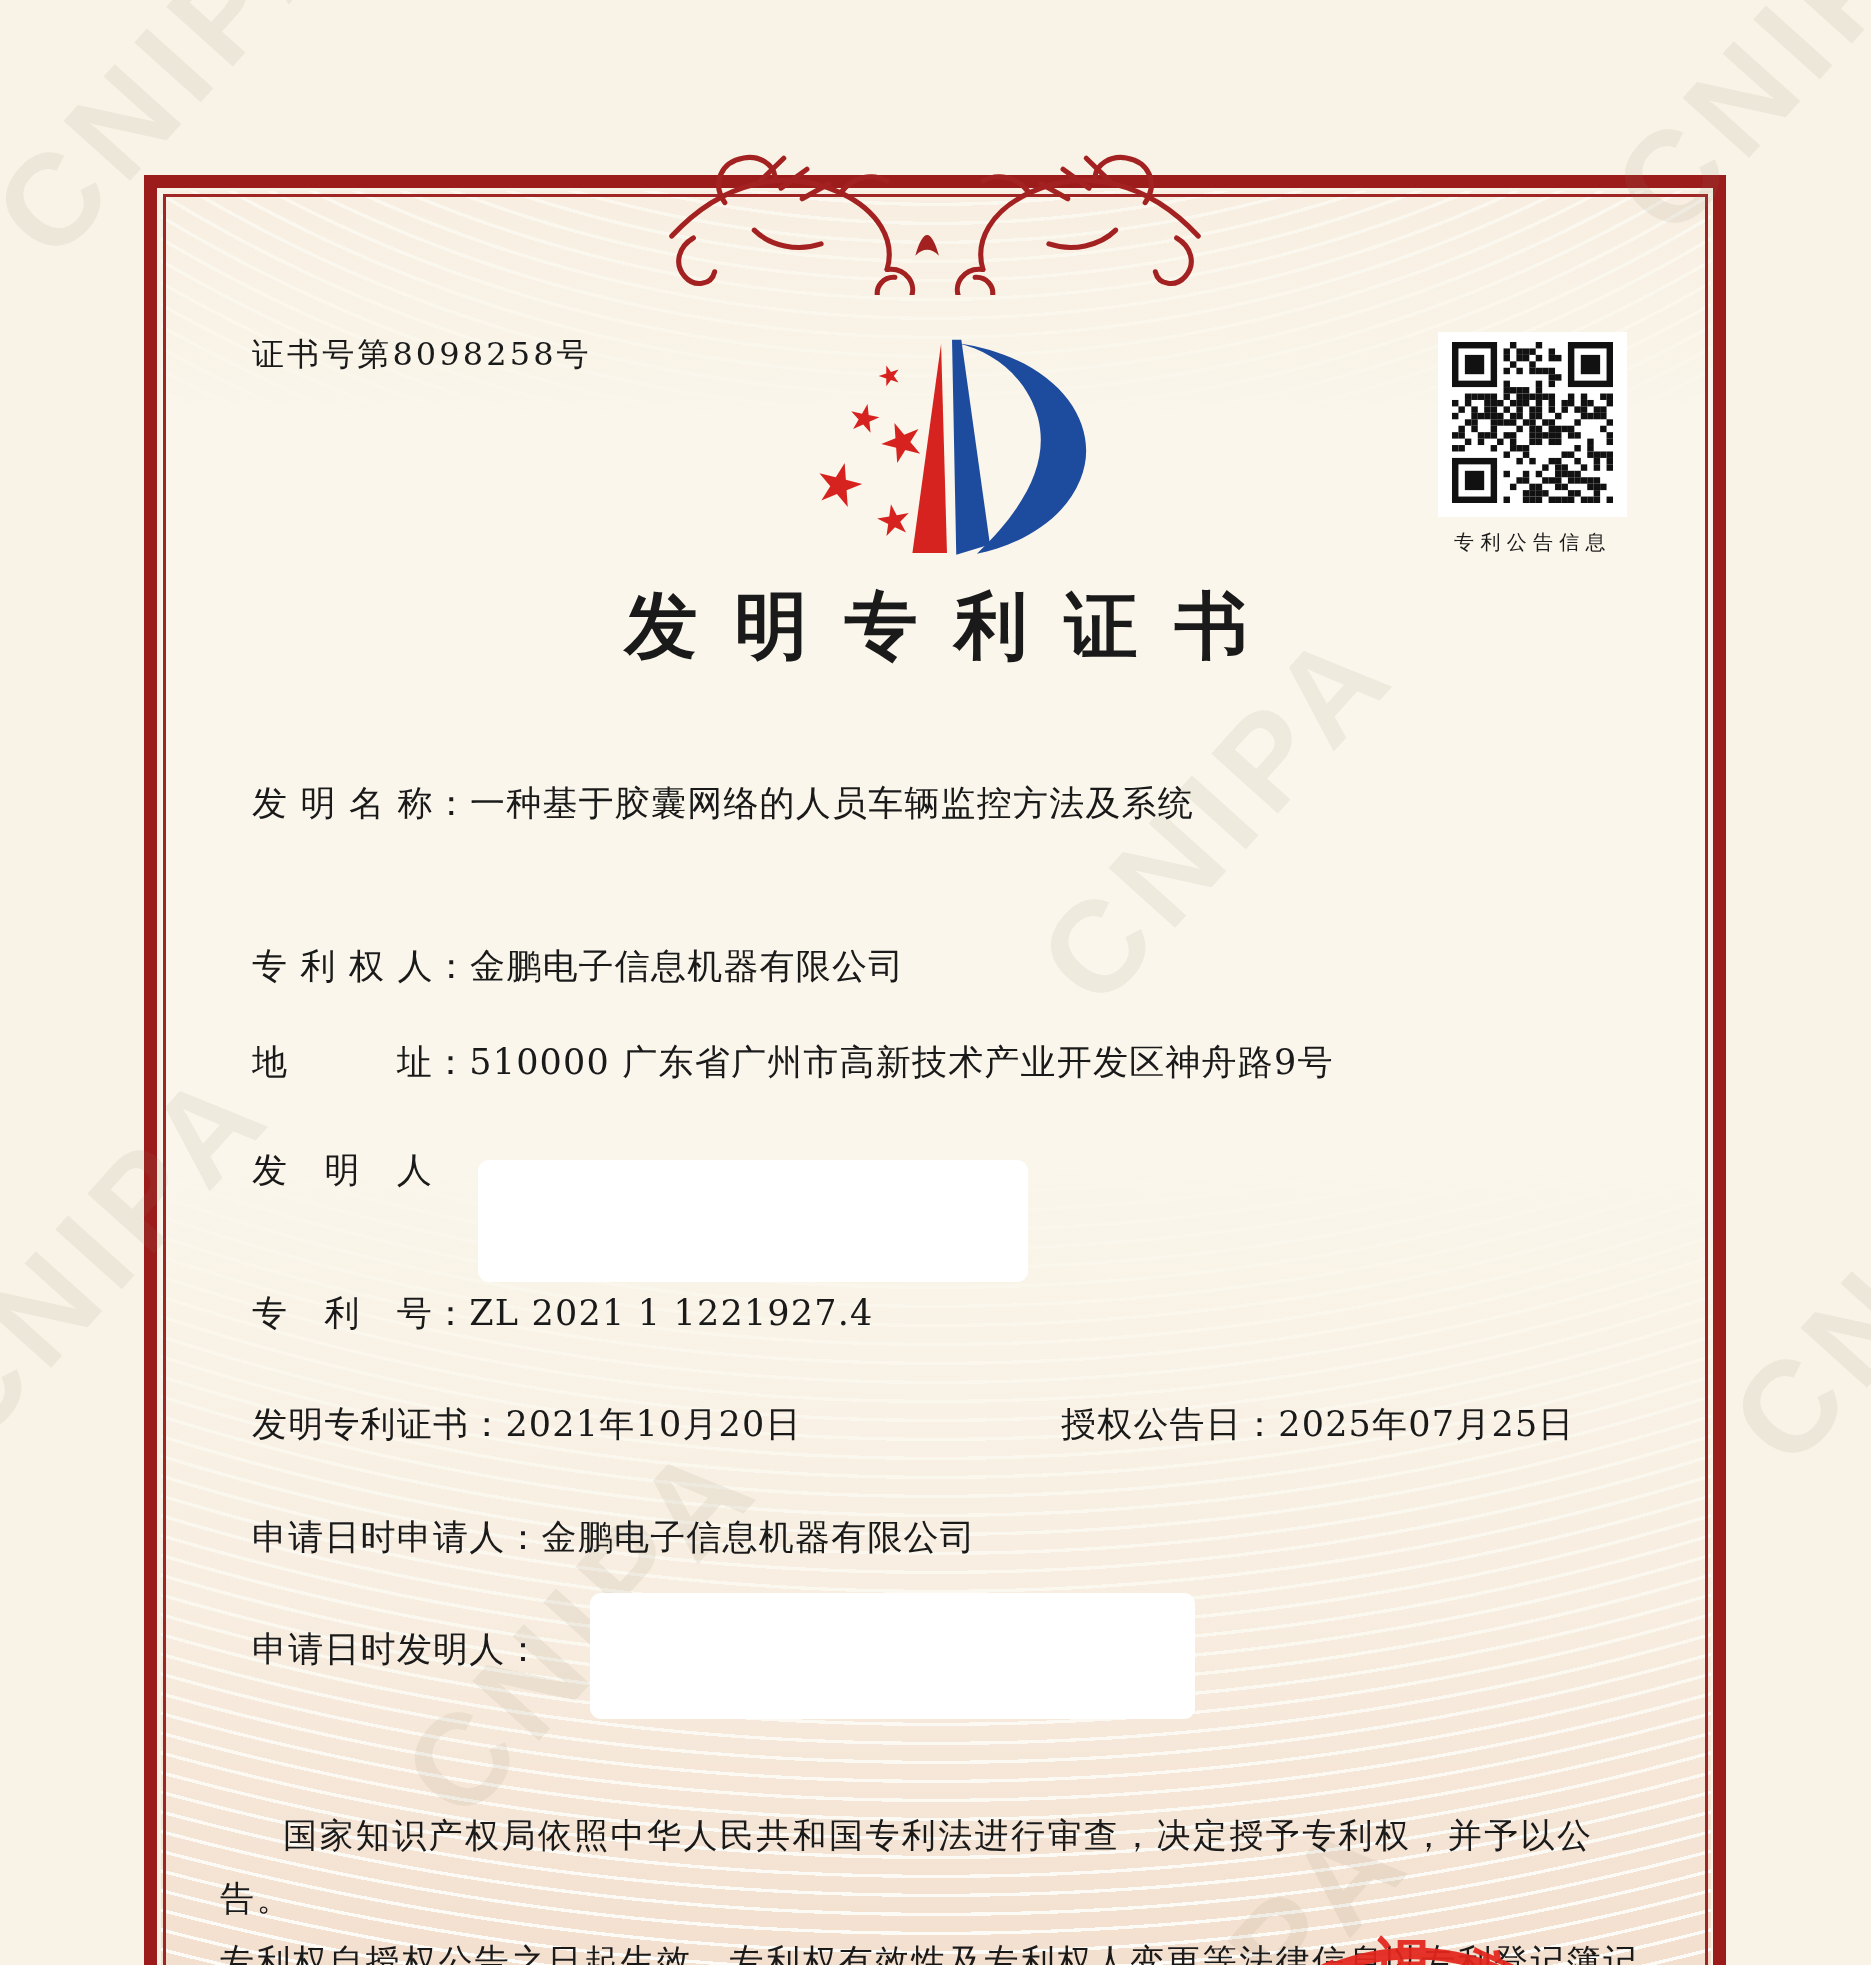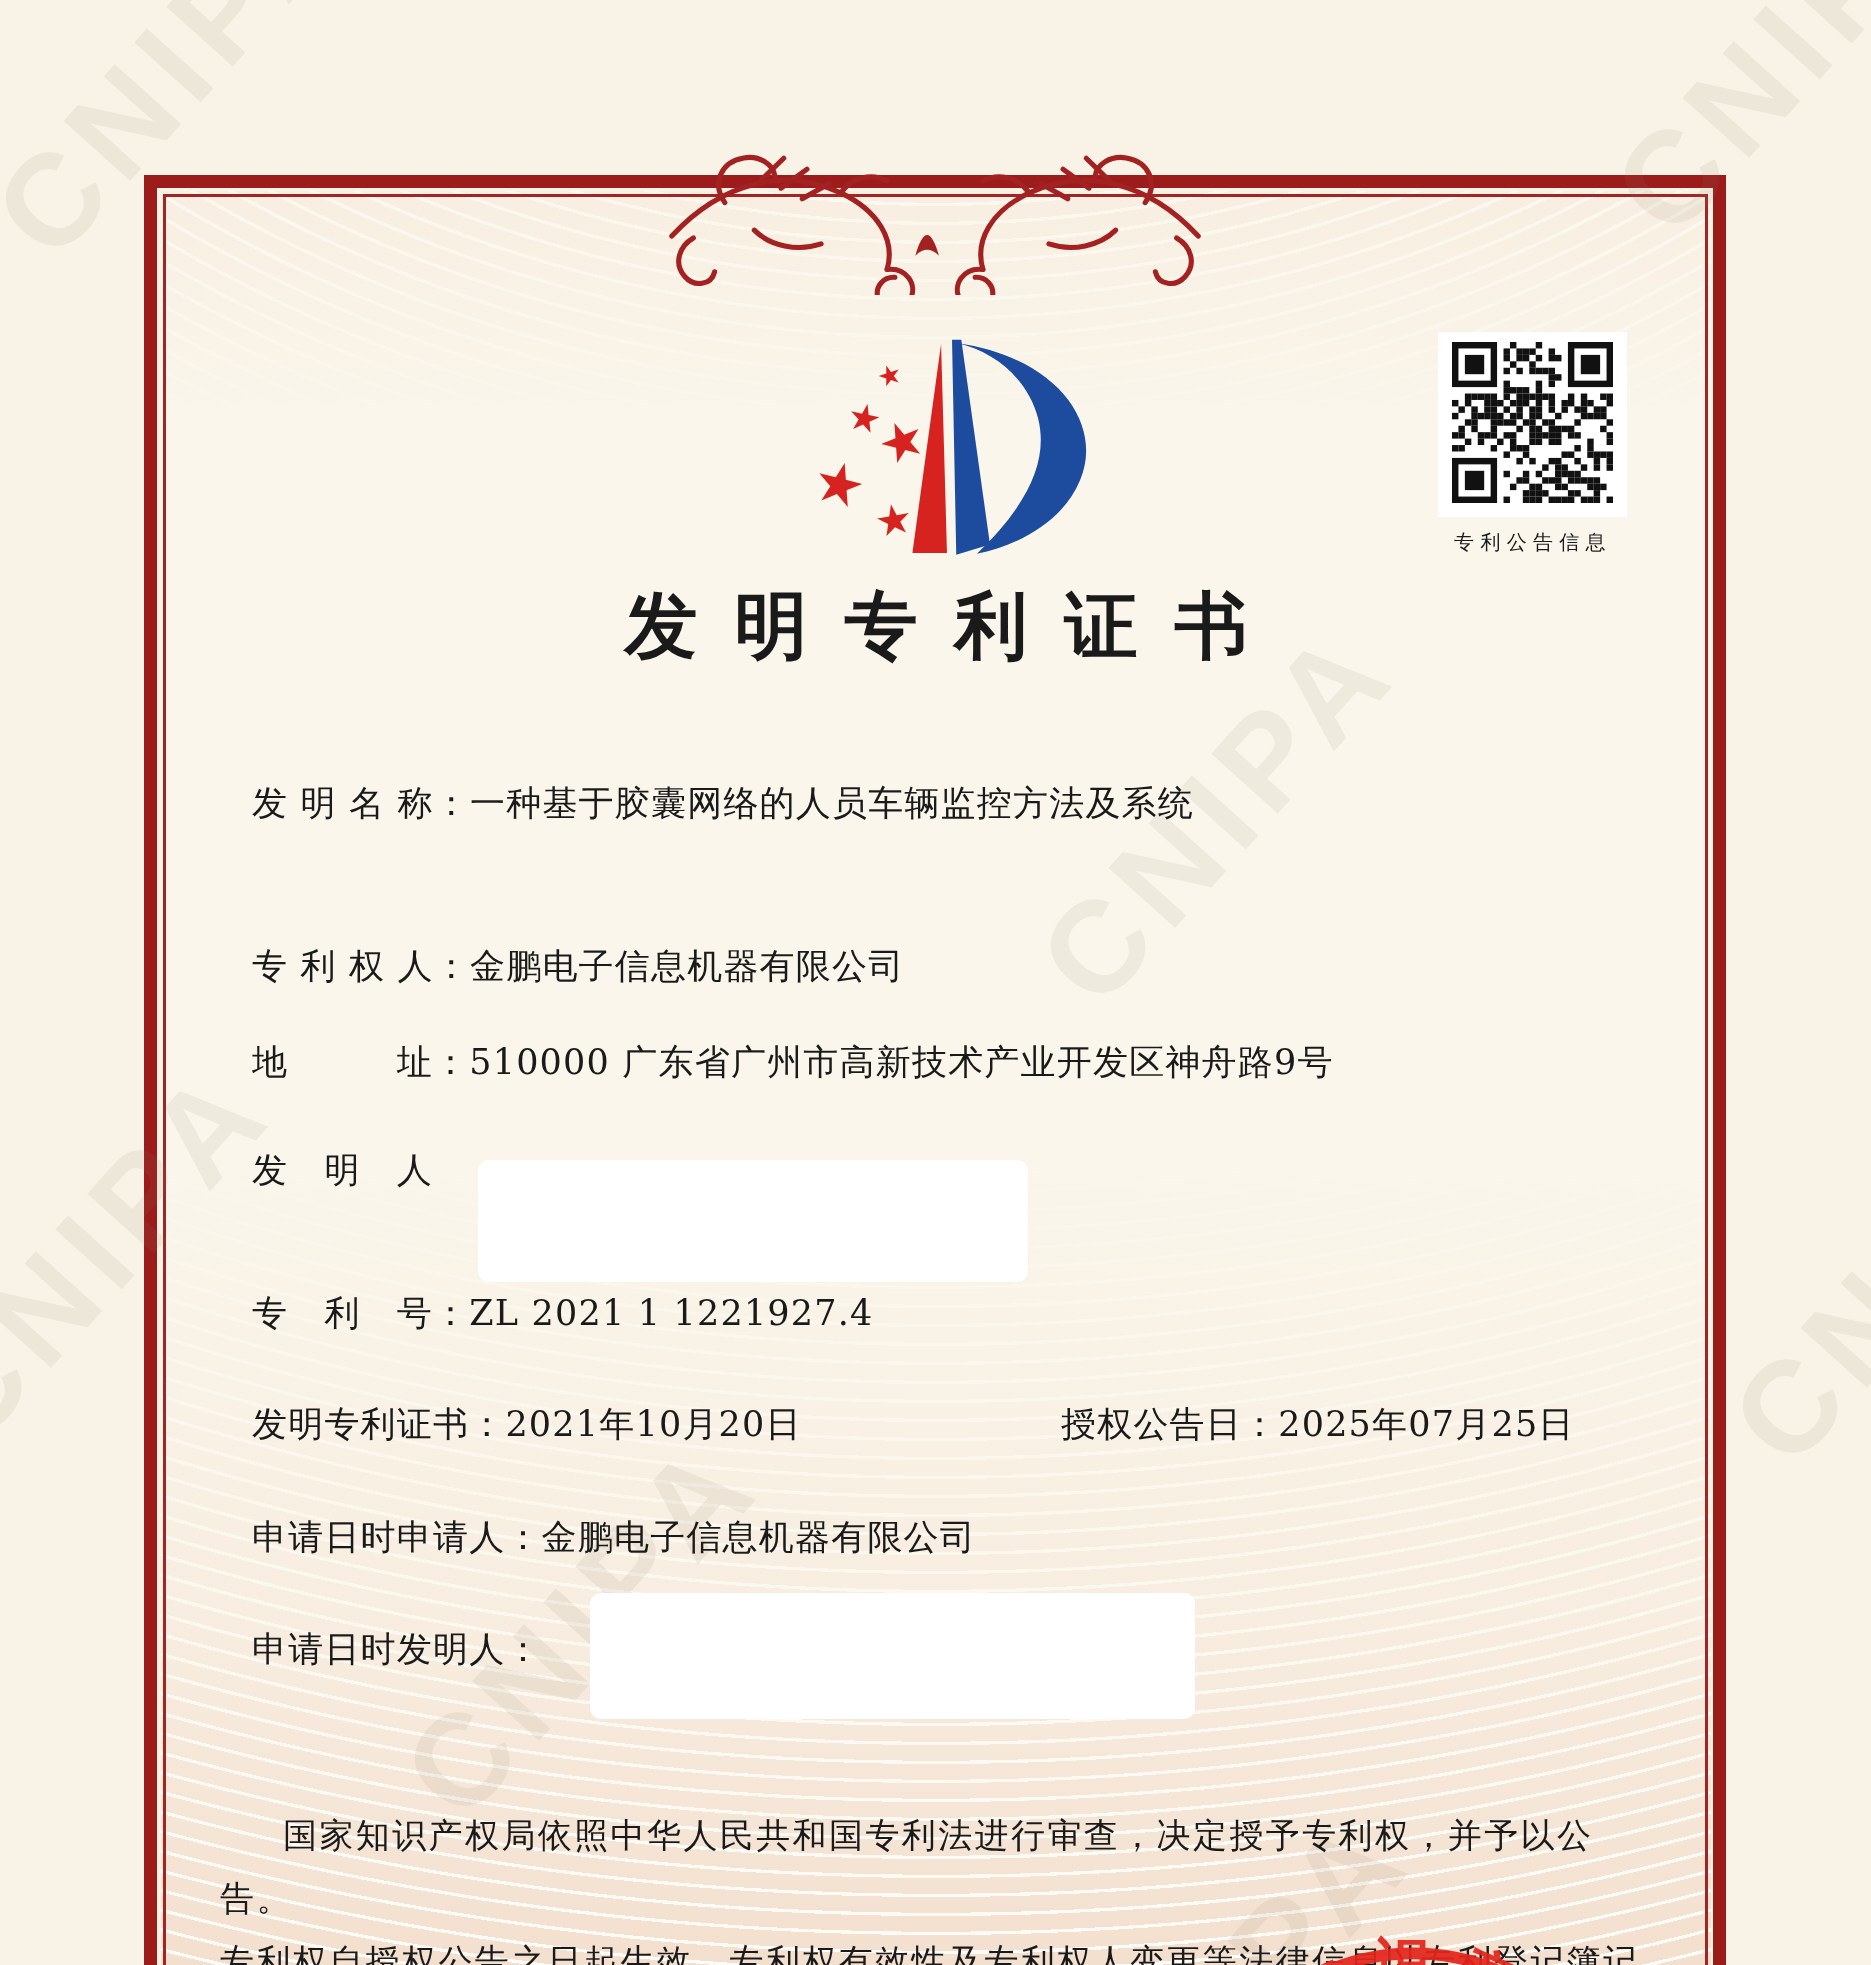--- a/index.html
+++ b/index.html
@@ -134,20 +134,21 @@
         <path d="M95 265 c-38 22 -50 66 -22 98 c24 28 68 22 76 -12"></path>
         <path d="M470 150 c30 -40 80 -52 118 -30"></path>
         <path d="M250 245 c40 40 110 55 170 35"></path>
       </g>
     </defs>
     <use href="#halfScroll" transform="translate(130,10)"></use>
     <use href="#halfScroll" transform="translate(1550,10) scale(-1,1)"></use>
     <path d="M790 320 C810 250 830 250 850 320 C830 300 810 300 790 320 Z" fill="#a32121"></path>
   </svg>
 
+  <div class="abs content" id="cert-number">证书号第8098258号</div>
 
   <svg class="abs content" id="logo" viewBox="0 0 700 560">
     <defs>
       <path id="star" d="M0,-100 L22.45,-30.9 L95.1,-30.9 L36.3,11.8 L58.78,80.9 L0,38.2 L-58.78,80.9 L-36.3,11.8 L-95.1,-30.9 L-22.45,-30.9 Z"></path>
     </defs>
 
     <path d="M368 50 C610 85 715 245 660 375 C618 478 505 532 415 550 C540 430 585 325 560 228 C536 138 462 72 368 50 Z" fill="#1d4c9f"></path>
 
     <polygon points="356,42 366,552 446,528 378,42" fill="#1d4c9f"></polygon>
 

